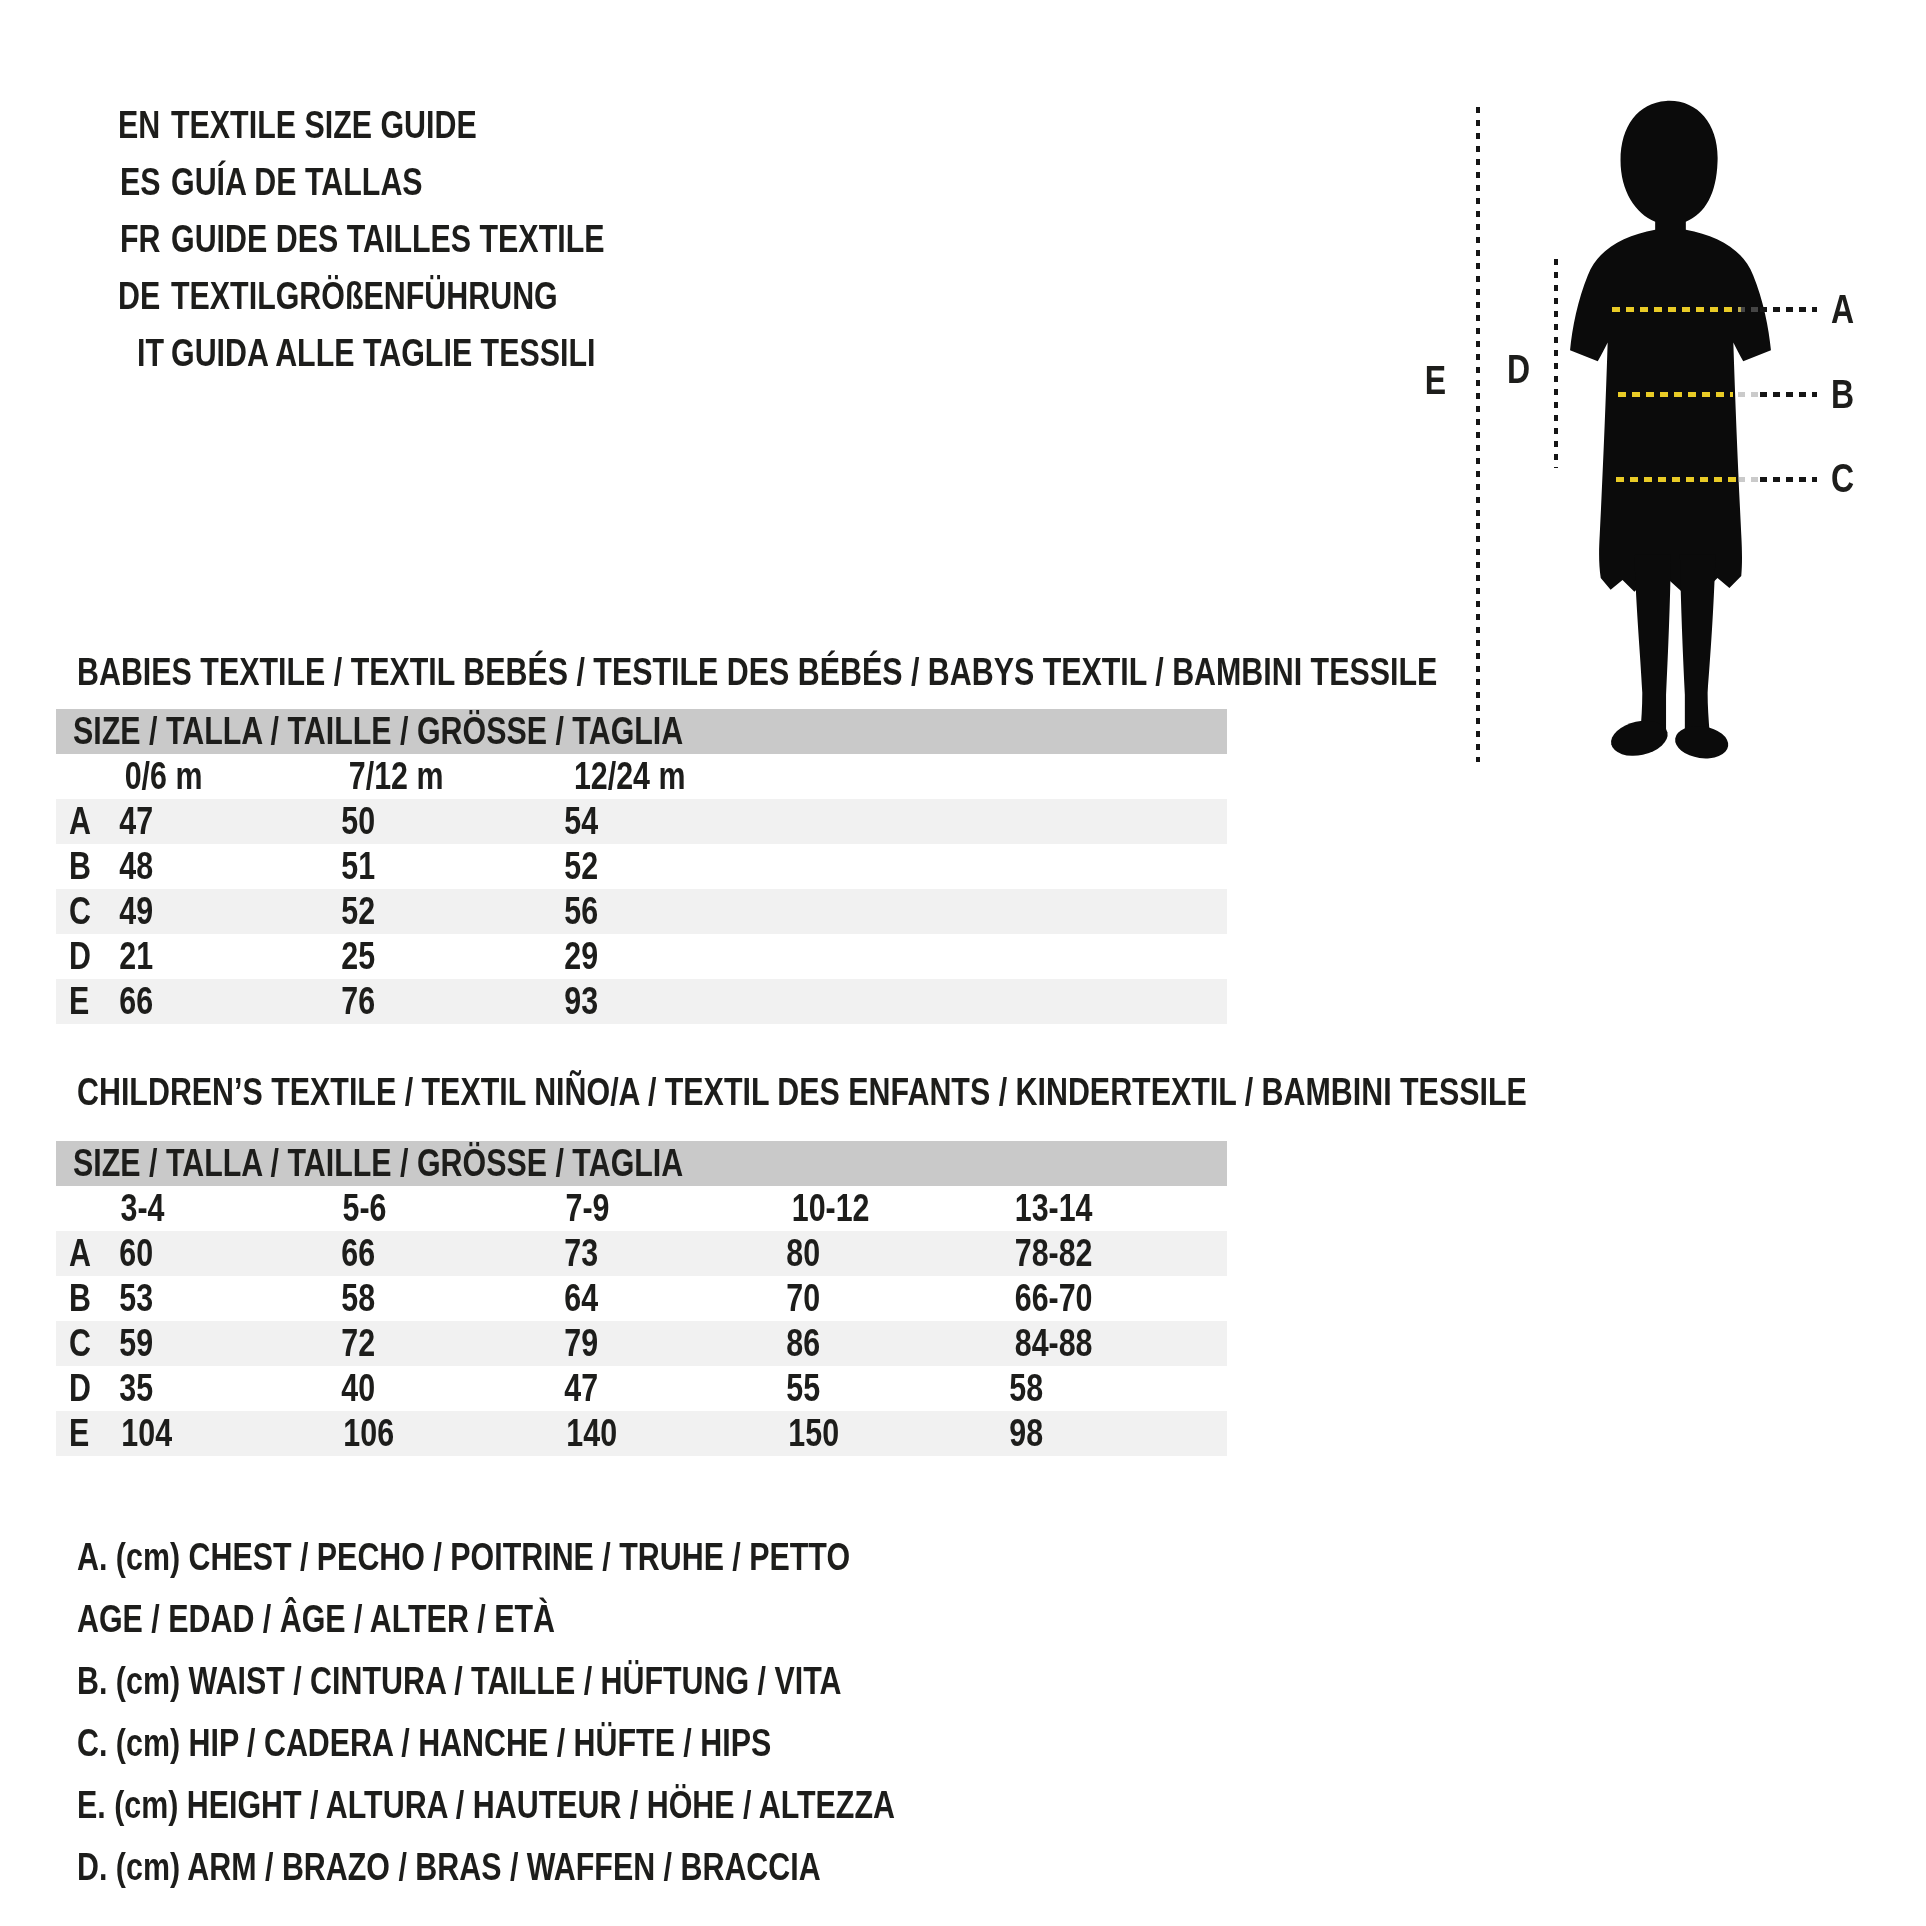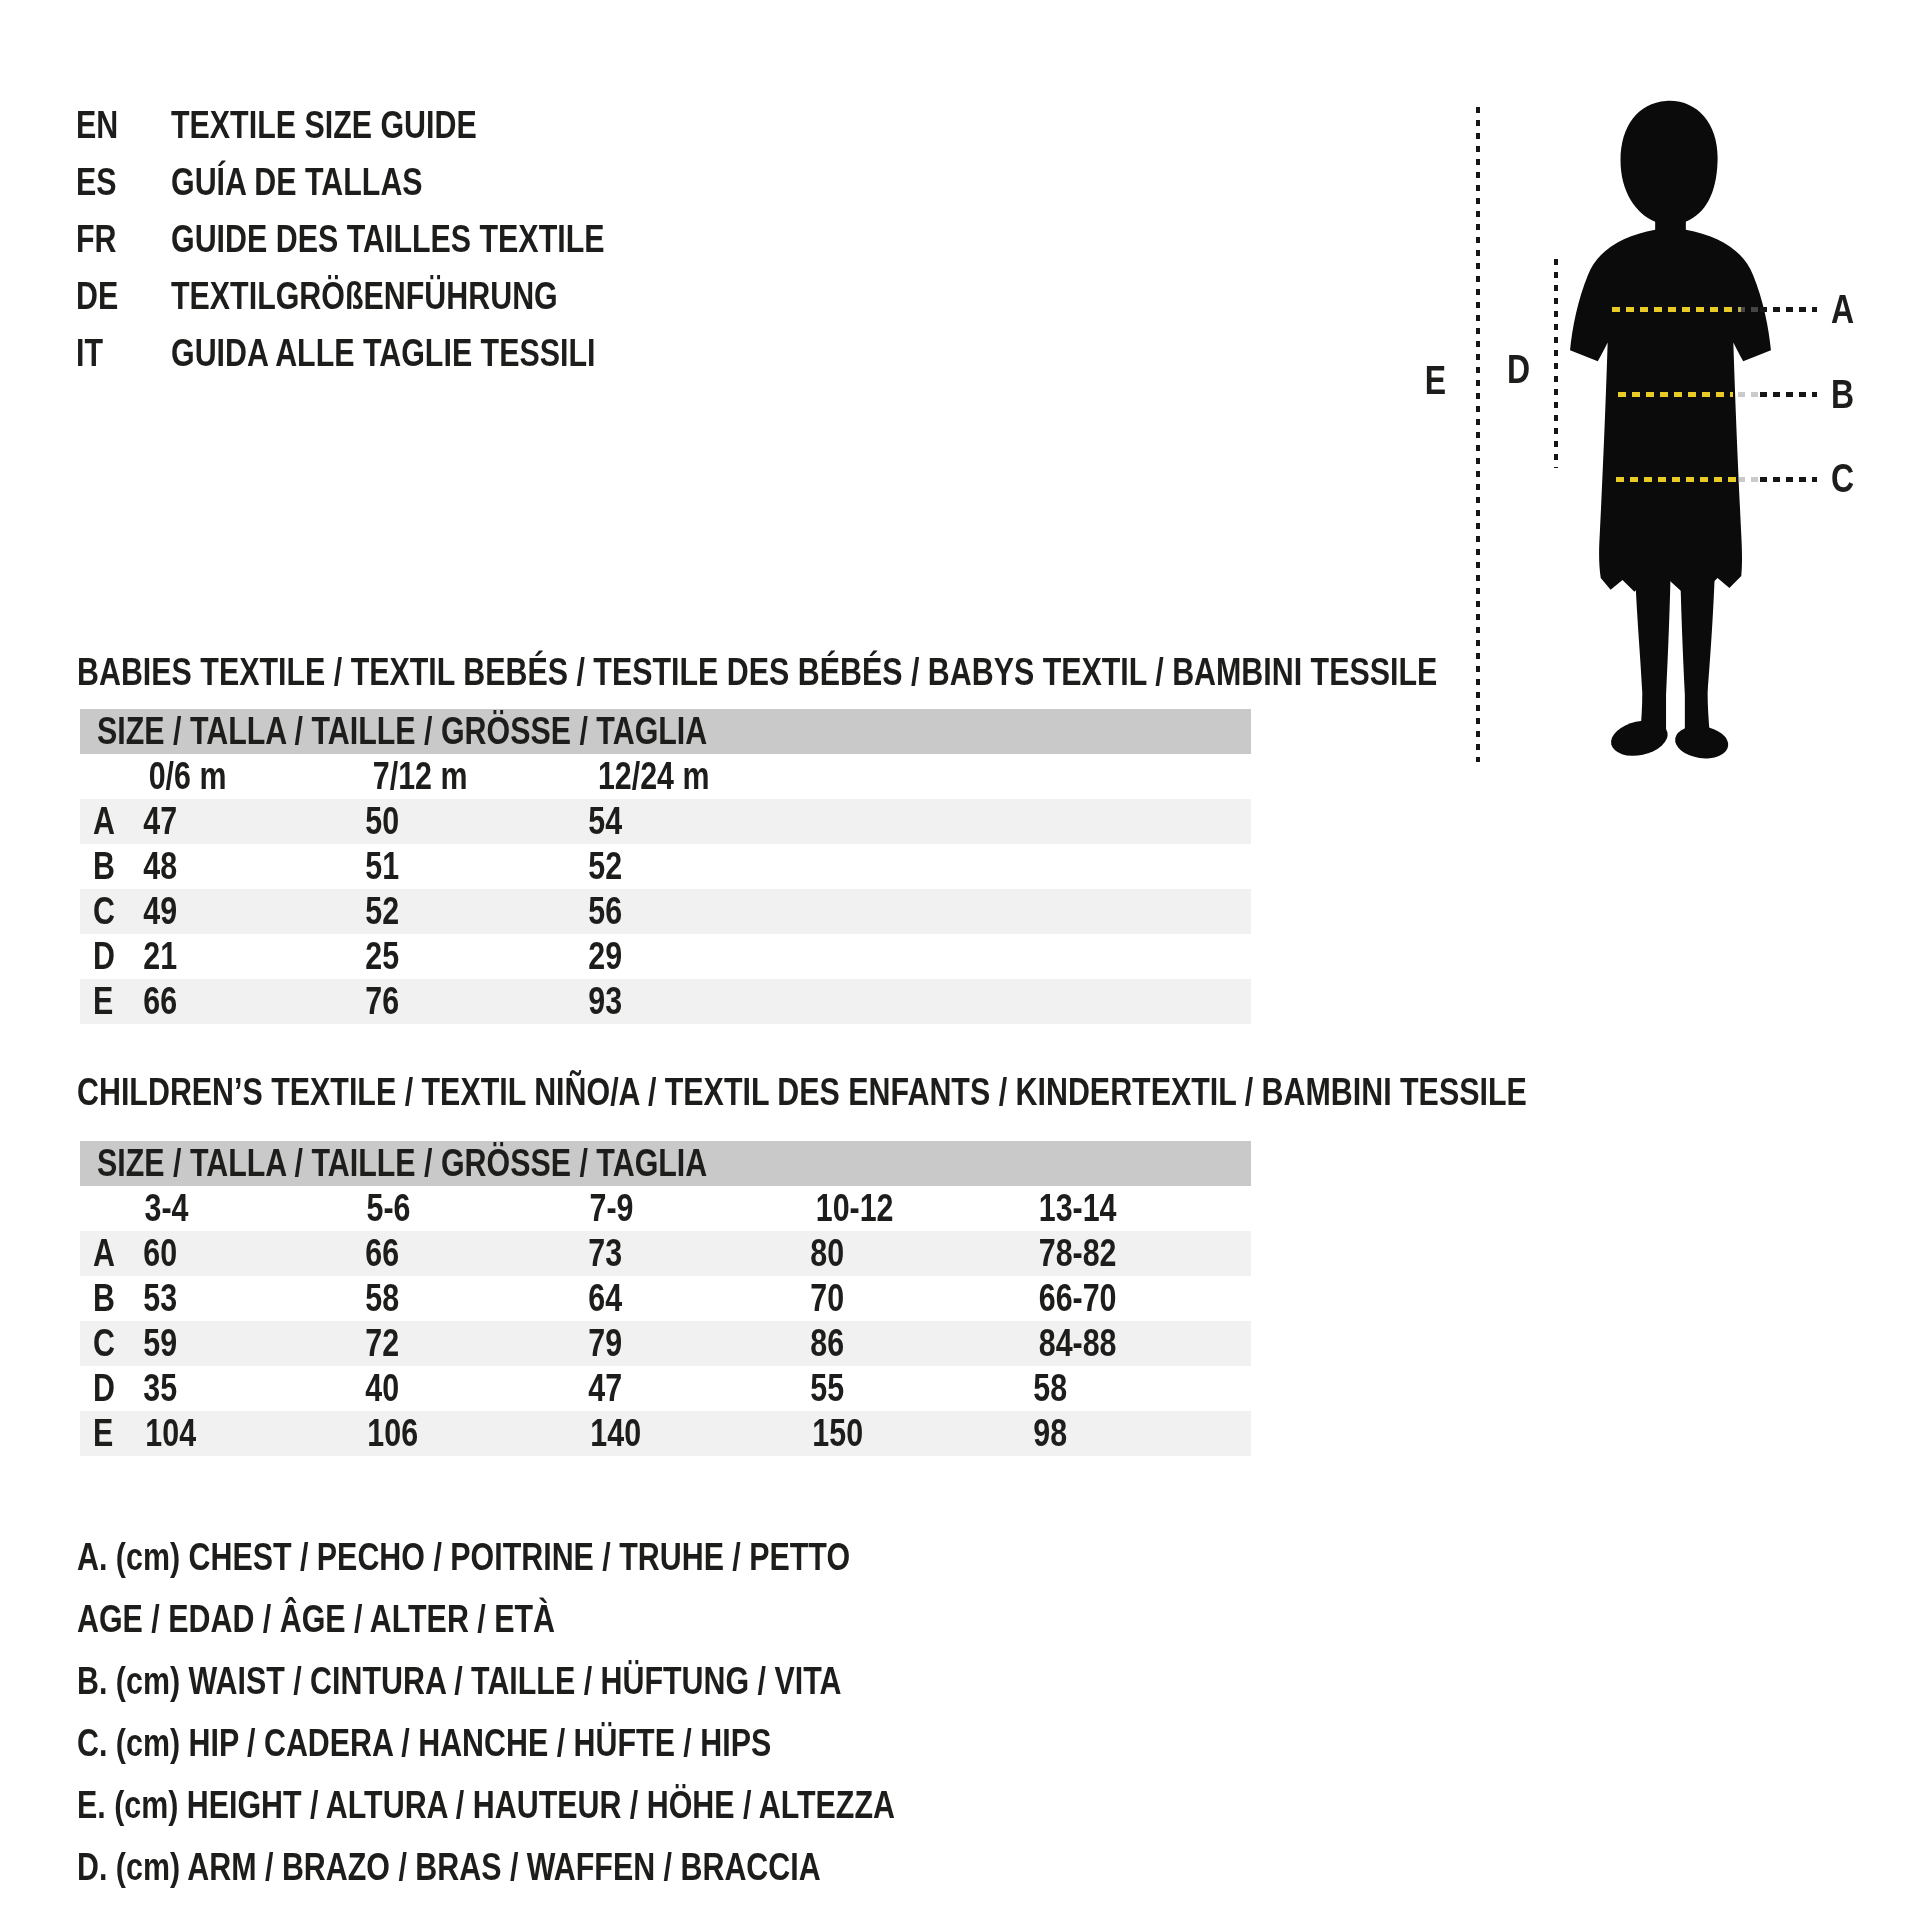--- a/index.html
+++ b/index.html
@@ -7,30 +7,30 @@
     position:relative; width:1927px; height:1927px; background:#ffffff;
     font-family:"Liberation Sans", sans-serif; font-weight:700; color:#1d1d1b;
     font-size:38px; overflow:hidden;
   }
   
   .cx  { display:inline-block; transform:scaleX(0.8); transform-origin:0 50%; white-space:nowrap; }
   .cxc { display:inline-block; transform:scaleX(0.8); transform-origin:50% 50%; white-space:nowrap; }
 
   
   .langs { position:absolute; left:76px; top:97px; }
-  .lang-row { height:57px; display:flex; align-items:center; }
+  .lang-row { height:57px; display:flex; align-items:center;text-align:right; }
   .lang-code { width:95px; flex:0 0 95px; }
 
   
   .sec-title { position:absolute; left:77px; height:45px; display:flex; align-items:center; }
   #babies-title   { top:650px; }
   #children-title { top:1070px; }
 
   
-  .size-table { position:absolute; left:80px; width:1171px; }
+  .size-table { position:absolute; left:56px; width:1171px; }
   #babies-table   { top:709px; }
   #children-table { top:1141px; }
   .size-bar { height:45px; background:#c9c9c9; display:flex; align-items:center; padding-left:17px; box-sizing:border-box; }
   .trow { height:45px; display:grid; grid-template-columns:59px repeat(5,1fr); align-items:center; }
   .trow.stripe { background:#f1f1f1; }
   .rlabel { padding-left:13px; text-align:left; }
   .cell { text-align:left; }
 
   
   .legend { position:absolute; left:77px; top:1526px; }

